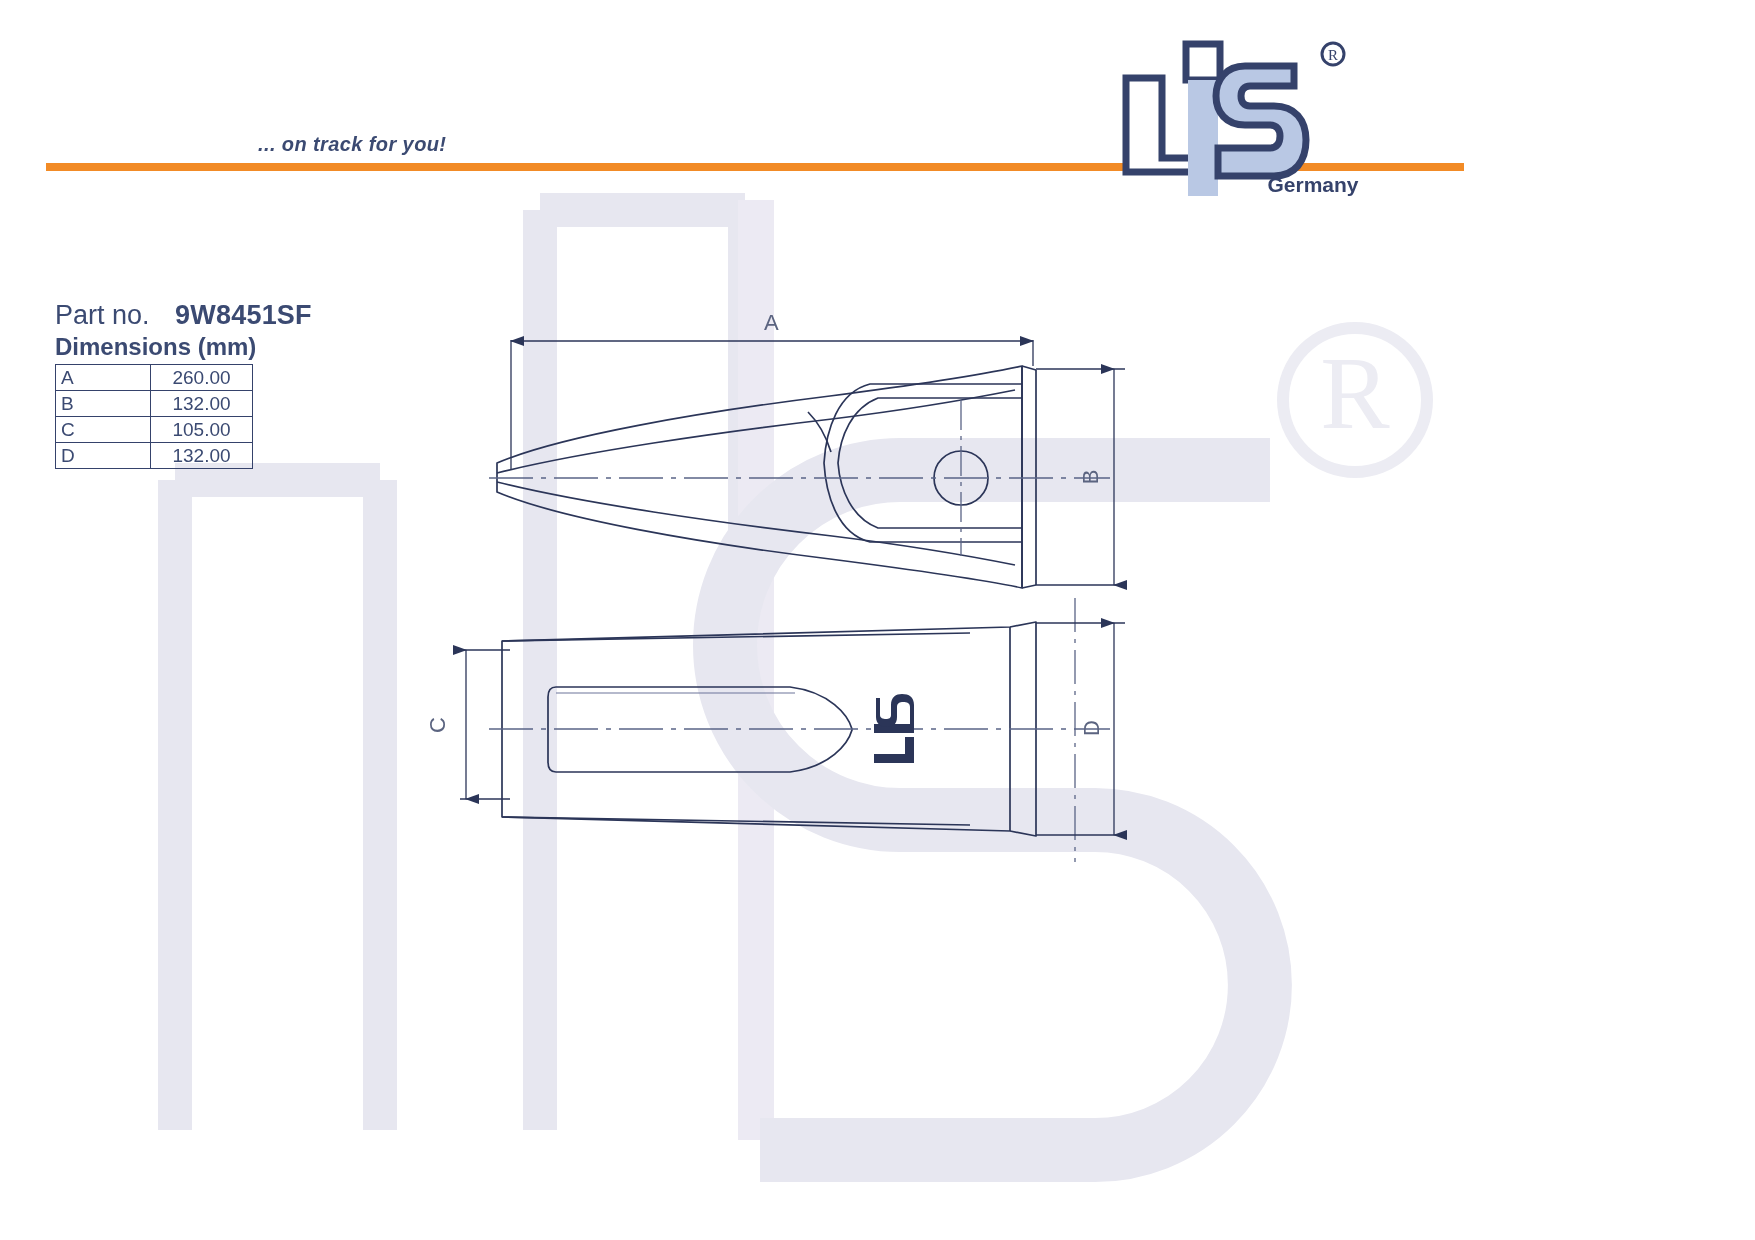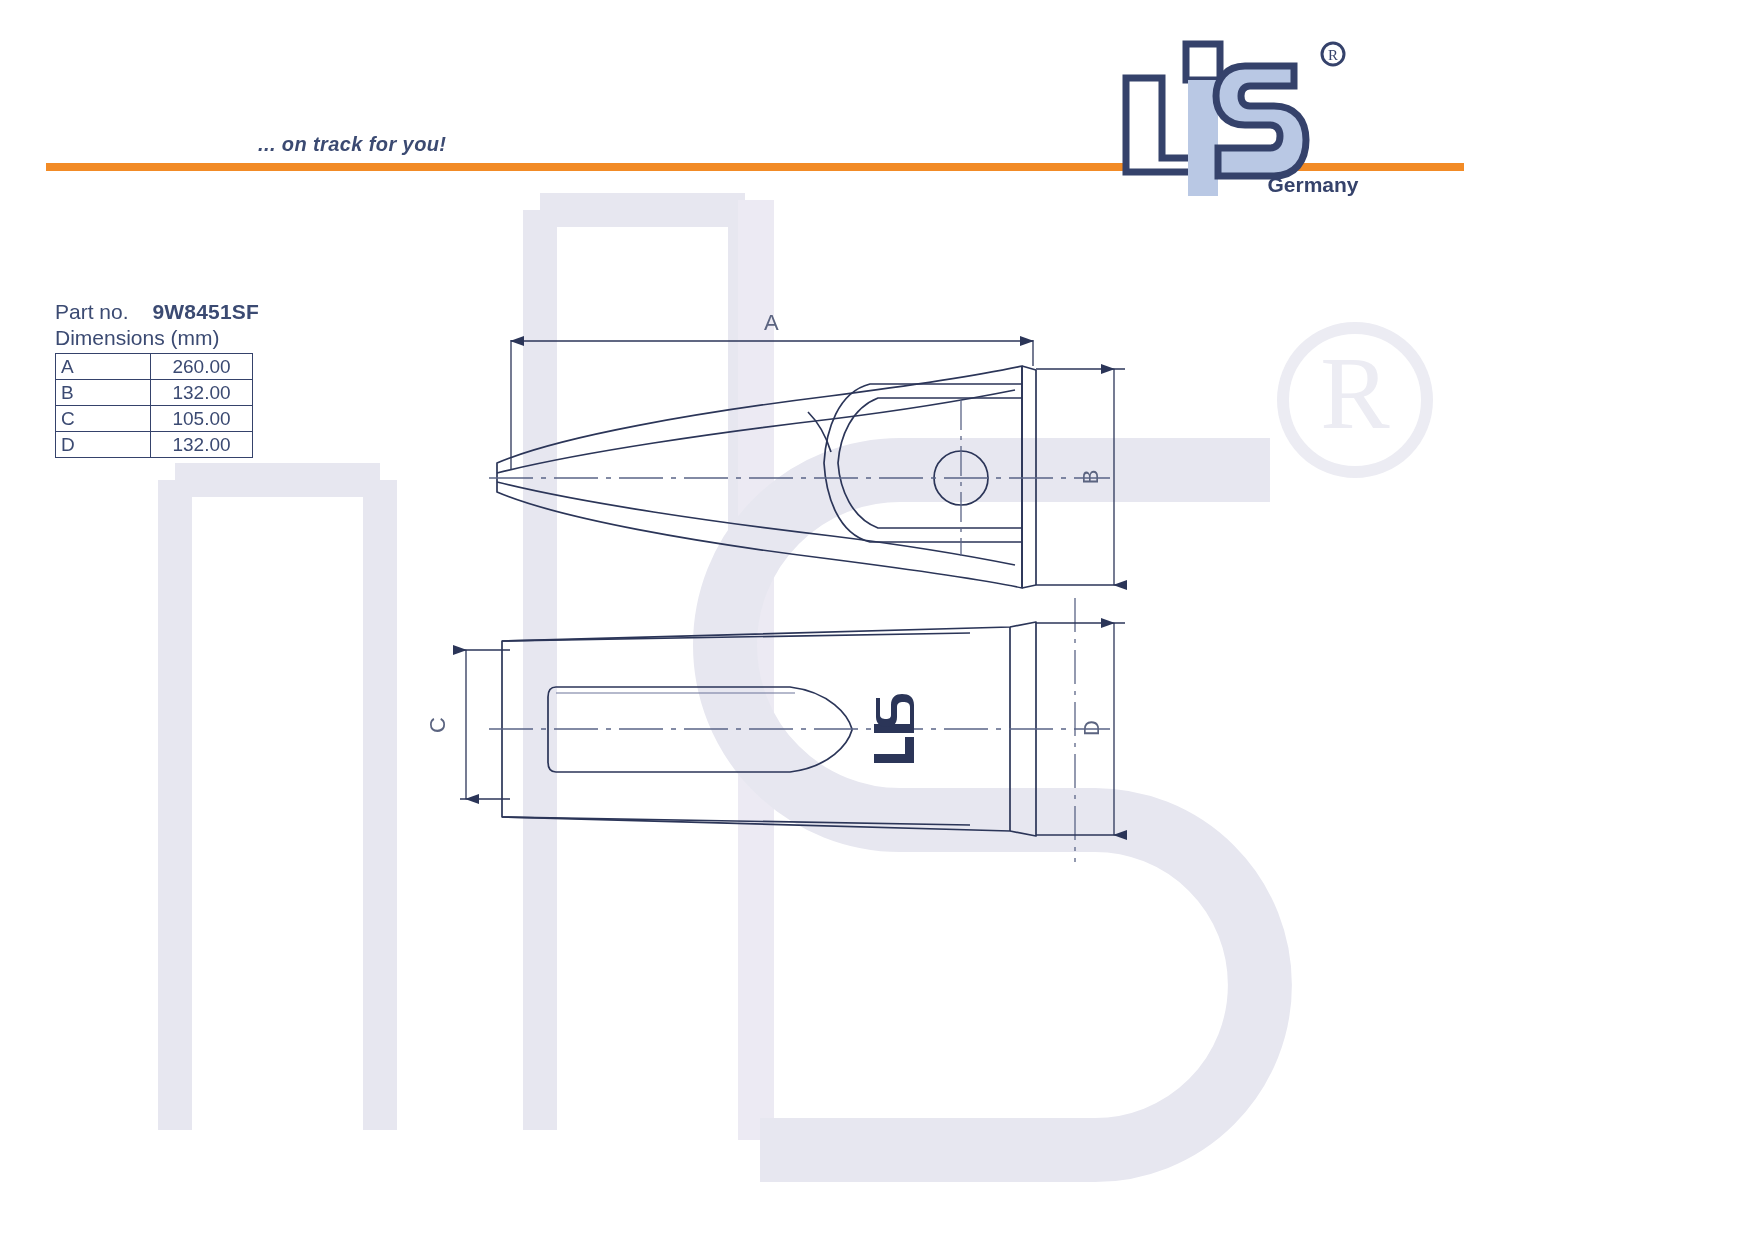--- a/index.html
+++ b/index.html
@@ -61,35 +61,36 @@
   }
 
   
   #partinfo {
     position: absolute;
     left: 55px;
     top: 300px;
     z-index: 5;
   }
   #partno-row {
-    font-size: 21px;
+    font-size: 27px;
     color: #3b4a72;
     white-space: nowrap;
     margin-bottom: 2px;
   }
   #partno-label { }
   #partno-value {
     font-weight: bold;
     margin-left: 18px;
     letter-spacing: 0.2px;
   }
   #dims-caption {
-    font-size: 21px;
+    font-size: 24px;
     color: #3b4a72;
     margin-bottom: 3px;
+    font-weight: bold;
   }
   table#dimtable {
     border-collapse: collapse;
     width: 198px;
     table-layout: fixed;
   }
   table#dimtable td {
     border: 1.6px solid #35426b;
     height: 25px;
     font-size: 19px;

